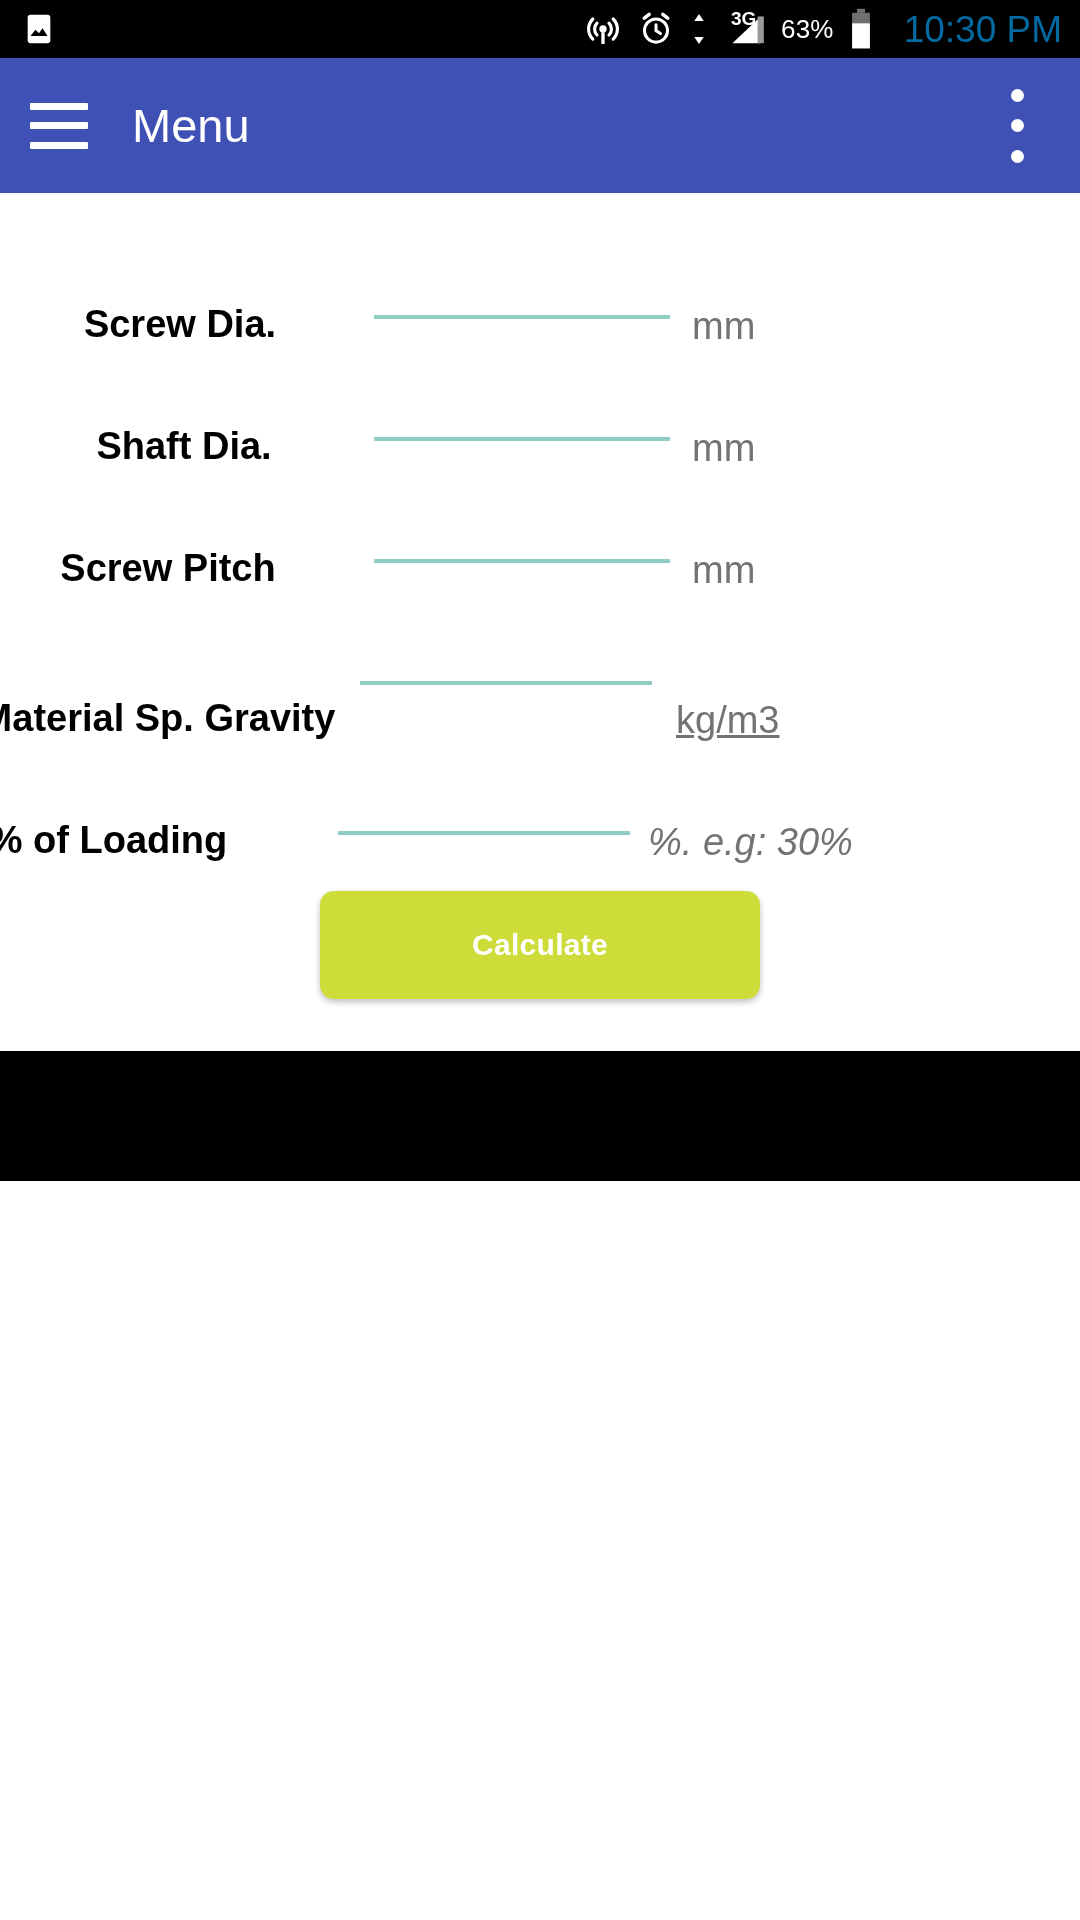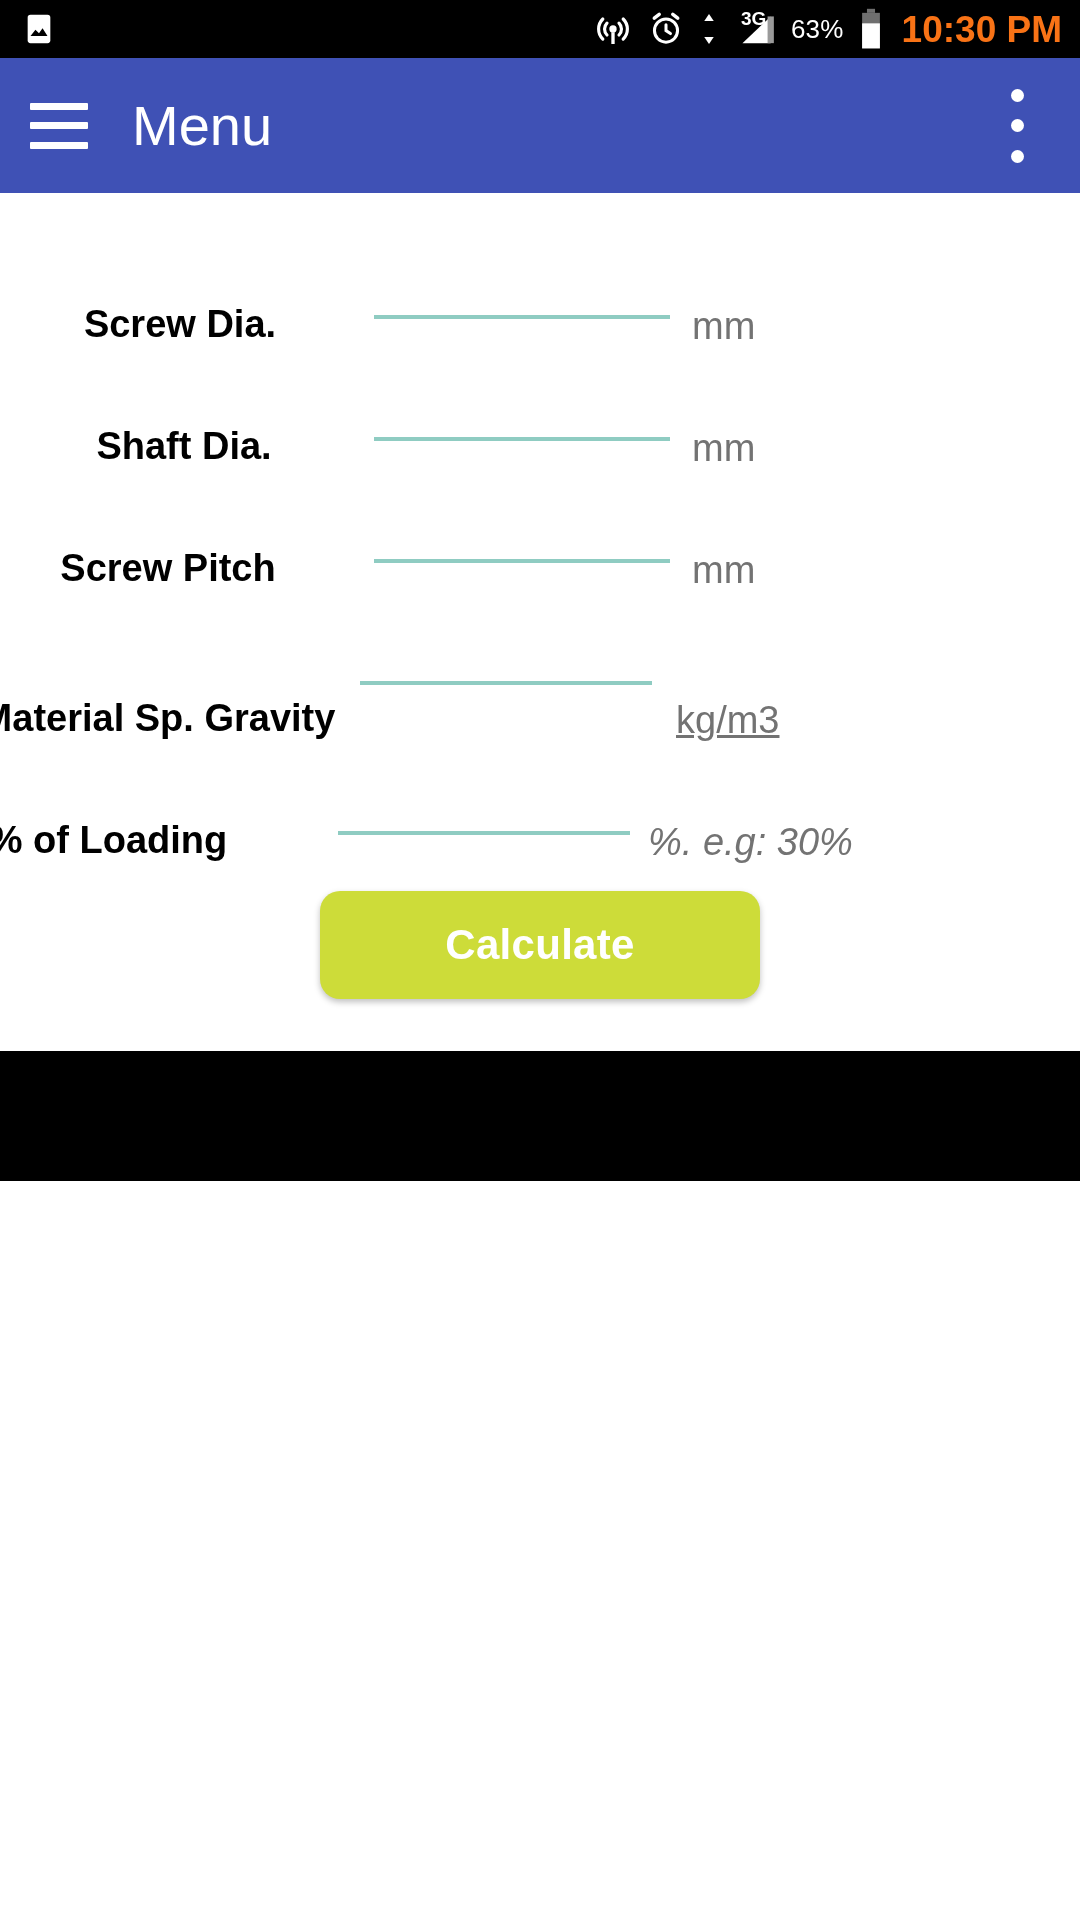--- a/index.html
+++ b/index.html
@@ -41,26 +41,26 @@
   }
   .sb-text {
     color: #ffffff;
     font-size: 26px;
     font-weight: 400;
     letter-spacing: 0.2px;
     line-height: 1;
     white-space: nowrap;
   }
   .sb-time {
-    color: #f97316;
+    color: #0369a1;
     font-size: 37px;
-    font-weight: 700;
+    font-weight: 400;
     line-height: 1;
     white-space: nowrap;
-    margin-left: 4px;
+    margin-left: 16px;
   }
 
   
   .app-bar {
     height: 135px;
     background: #3F51B5;
     display: flex;
     align-items: center;
     padding: 0 32px 0 30px;
     box-sizing: border-box;
@@ -76,21 +76,21 @@
   }
   .hamburger span {
     display: block;
     height: 7px;
     width: 100%;
     background: #ffffff;
     border-radius: 1px;
   }
   .app-title {
     color: #ffffff;
-    font-size: 56px;
+    font-size: 47px;
     font-weight: 400;
     margin-left: 44px;
     line-height: 1;
     white-space: nowrap;
   }
   .appbar-spacer { flex: 1 1 auto; }
   .overflow-dots {
     width: 50px;
     height: 74px;
     display: flex;
@@ -191,24 +191,24 @@
   .button-area {
     display: flex;
     justify-content: center;
     padding-top: 30px;
   }
   .calc-button {
     width: 440px;
     height: 108px;
     background: #CDDC39;
     color: #ffffff;
-    font-size: 42px;
+    font-size: 30px;
     font-weight: bold;
     border: none;
-    border-radius: 20px;
+    border-radius: 14px;
     cursor: pointer;
     font-family: "Liberation Sans", sans-serif;
     box-shadow: 0 3px 6px rgba(0,0,0,0.25);
     letter-spacing: 0.3px;
   }
 
   
   .ad-banner {
     margin-top: 52px;
     width: 1080px;

